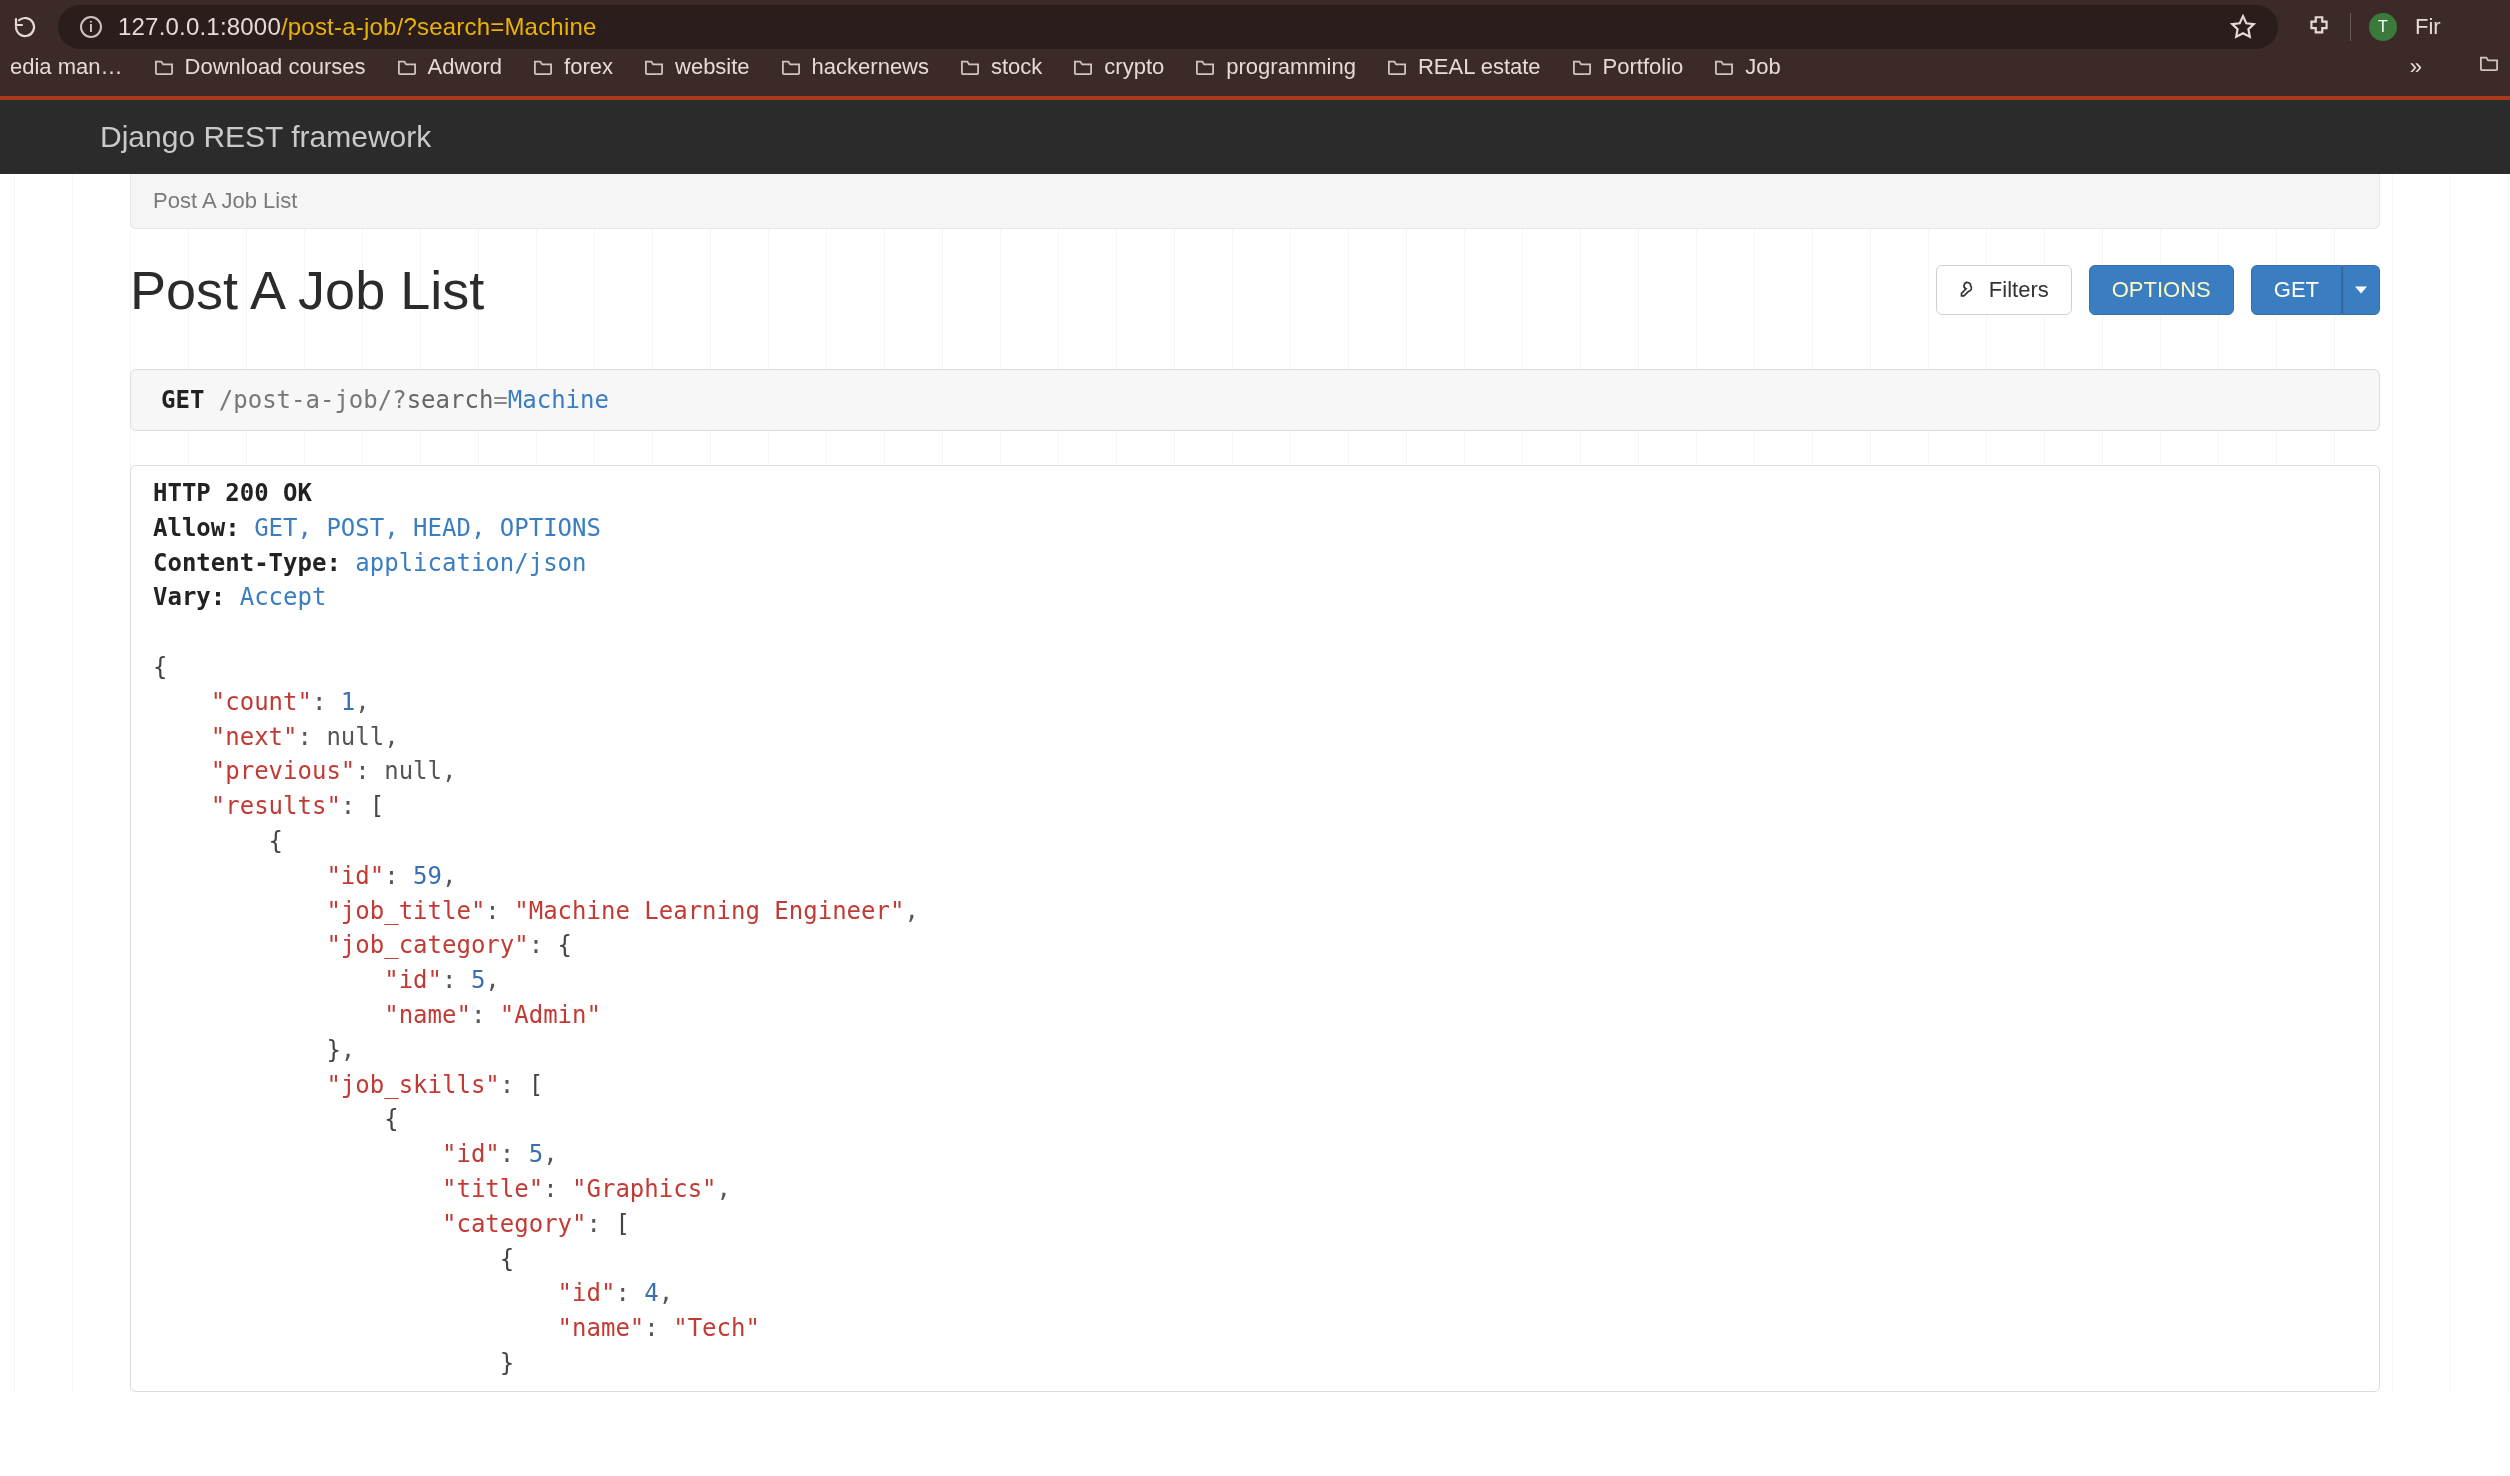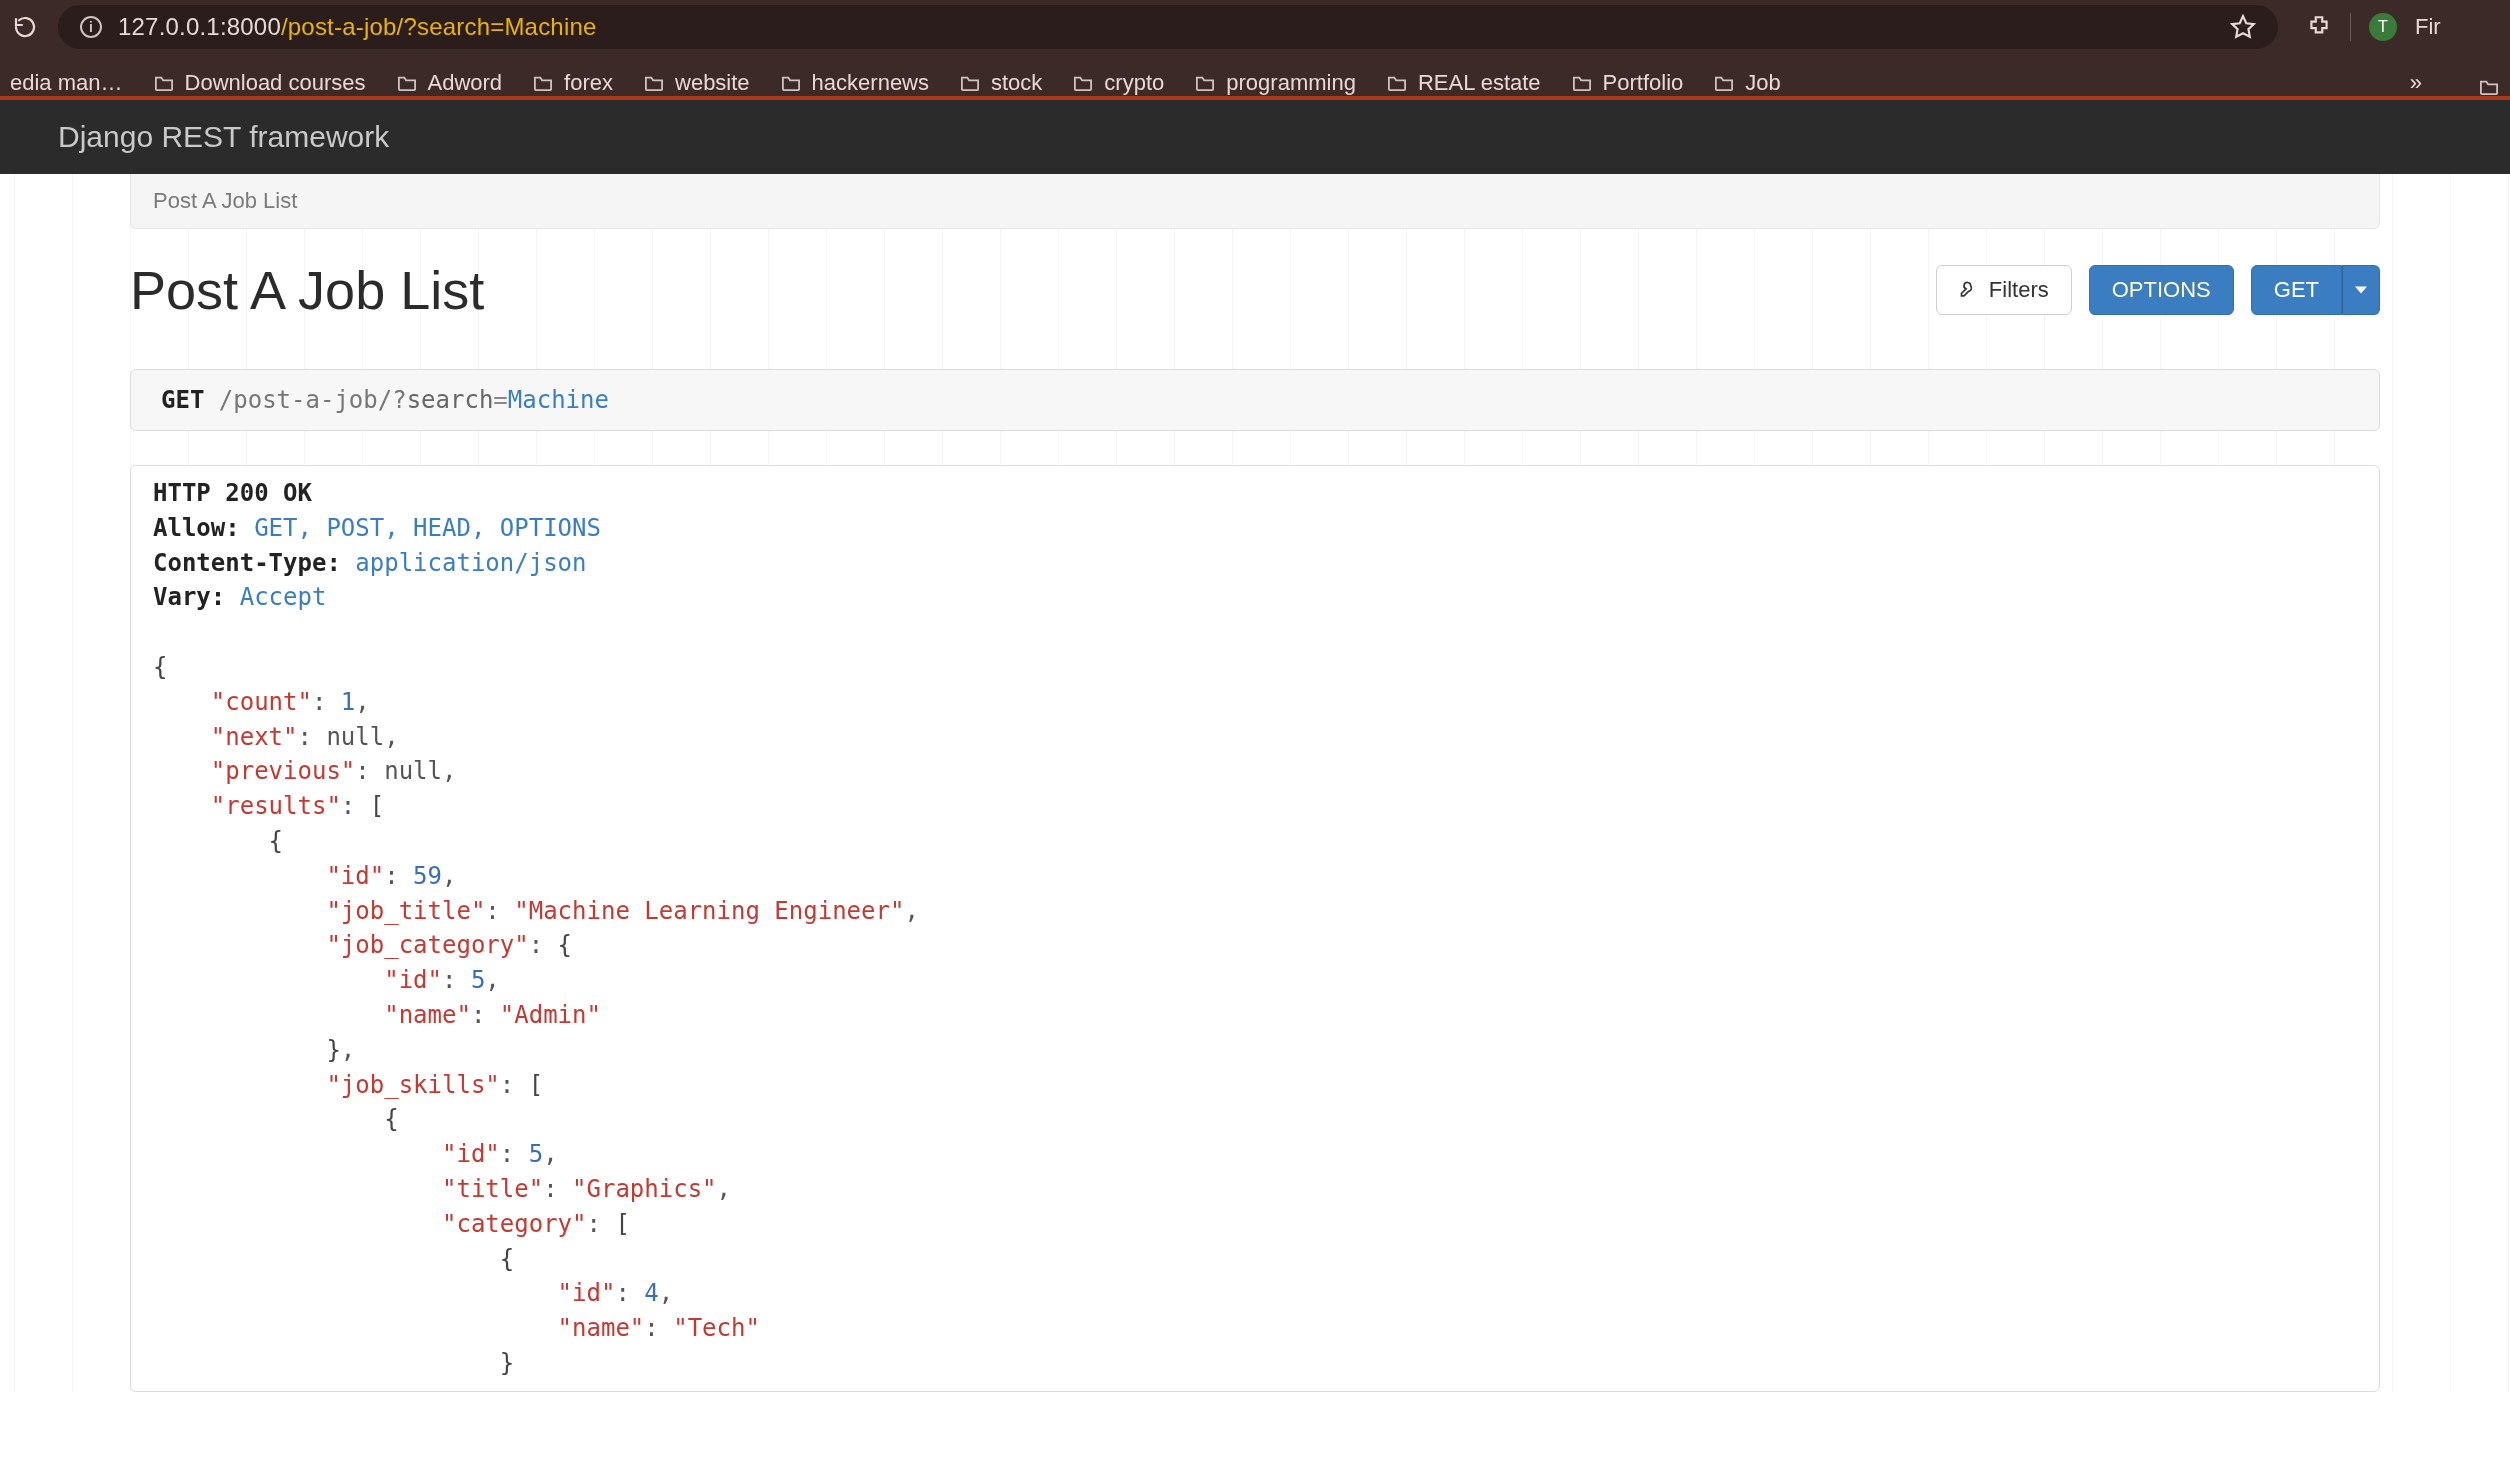--- a/index.html
+++ b/index.html
@@ -67,21 +67,21 @@
     display:flex; align-items:center; justify-content:center;
     color: #fff; font-size: 16px;
   }
   .vsep { width:1px; height:28px; background:#6a5a58; }
 
   
   .bookmarks-bar {
     background: #3b2a28;
     height: 46px;
     display: flex;
-    align-items: flex-end;
+    align-items: flex-start;
     padding: 0 10px;
     gap: 30px;
     color: #e8d9d7;
     font-size: 22px;
     border-bottom: 4px solid #a83a1a;
   }
   .bookmark {
     display:flex; align-items:center; gap:10px;
     white-space: nowrap;
   }
@@ -91,21 +91,21 @@
     color:#cfc3c1;
   }
   .bookmark.trunc { max-width: 128px; overflow:hidden; text-overflow:ellipsis;}
   .bm-overflow { margin-left:auto; font-size:22px; letter-spacing:2px; }
 
   
   .drf-header {
     background: #2b2b2b;
     height: 74px;
     display:flex; align-items:center;
-    padding-left: 58px;
+    padding-left: 100px;
   }
   .drf-brand {
     color: #c9c9c9;
     font-size: 30px;
     font-weight: 300;
   }
 
   
   .page {
     padding: 0 130px;

